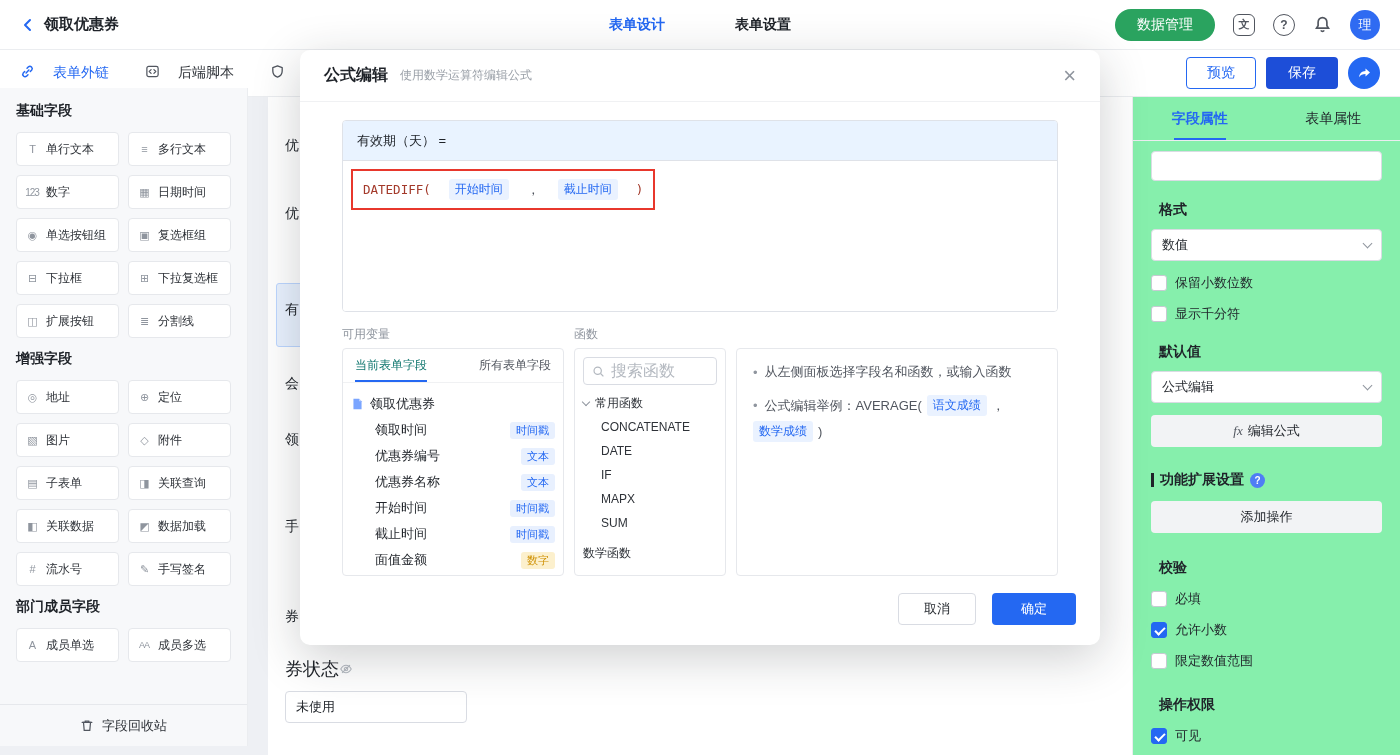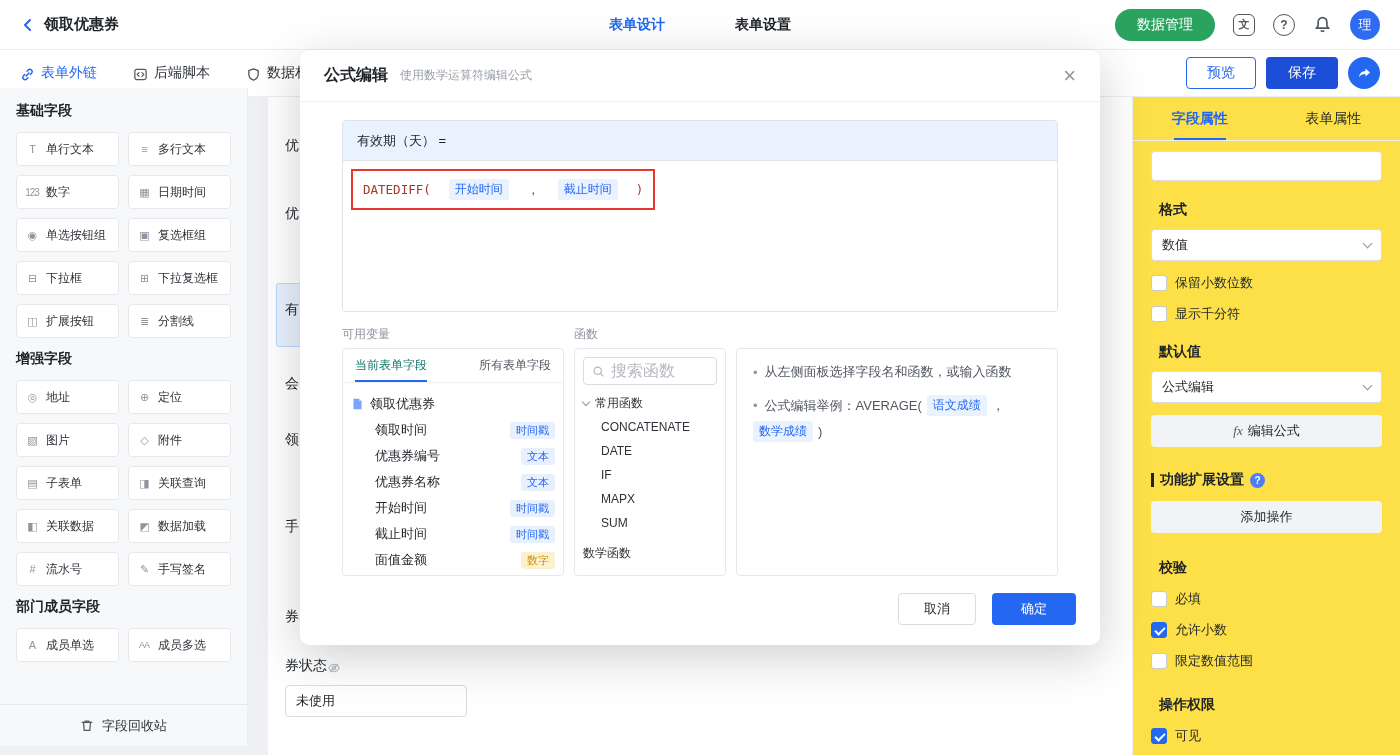--- a/index.html
+++ b/index.html
@@ -21,21 +21,21 @@
   .icon-box{width:22px;height:22px;border:1.6px solid #51565f;border-radius:6px;display:flex;
     align-items:center;justify-content:center;font-size:11px;color:#51565f;font-weight:700;cursor:pointer}
   .icon-circle{width:22px;height:22px;border:1.6px solid #51565f;border-radius:50%;display:flex;
     align-items:center;justify-content:center;font-size:12px;color:#51565f;font-weight:700;cursor:pointer}
   .avatar{width:30px;height:30px;border-radius:50%;background:#2f6bf2;color:#fff;display:flex;
     align-items:center;justify-content:center;font-size:13px;cursor:pointer}
 
   
   .subbar{position:absolute;top:50px;left:0;width:1400px;height:47px;background:#fff;
     border-bottom:1px solid #ebedf0;display:flex;align-items:center;padding:0 20px;z-index:1}
-  .sub-item{display:flex;align-items:flex-end;gap:6px;margin-right:36px;font-size:14px;color:#2e3238;cursor:pointer}
+  .sub-item{display:flex;align-items:flex-start;gap:18px;margin-right:36px;font-size:14px;color:#2e3238;cursor:pointer}
   .sub-item.active{color:#2468f2}
   .sub-right{margin-left:auto;display:flex;gap:10px}
   .btn-outline{height:32px;padding:0 20px;border:1px solid #2468f2;color:#2468f2;border-radius:4px;
     background:#fff;font-size:14px;display:flex;align-items:center;cursor:pointer}
   .btn-primary-dark{height:32px;padding:0 22px;background:#1d4ed8;color:#fff;border-radius:4px;
     font-size:14px;display:flex;align-items:center;cursor:pointer}
   .share-btn{width:32px;height:32px;border-radius:50%;background:#2468f2;display:flex;
     align-items:center;justify-content:center;cursor:pointer}
 
   
@@ -51,26 +51,26 @@
     background:#f7f8fa;cursor:pointer}
 
   
   .canvas{position:absolute;top:97px;left:248px;width:884px;height:658px;background:#eef0f4}
   .form-card{position:absolute;left:20px;top:0;width:864px;height:658px;background:#fff}
   .sel-strip{position:absolute;left:8px;top:186px;width:700px;height:64px;background:#e9f2ff;
     border:1px solid #bcd6ff;border-radius:3px}
   .clip-label{position:absolute;left:17px;font-size:14px;color:#1f2329;white-space:nowrap}
   .cl0{top:40px}.cl1{top:108px}.cl2{top:204px}.cl3{top:278px}.cl4{top:334px}.cl5{top:421px}.cl6{top:511px}
   .status-field{position:absolute;left:17px;top:560px}
-  .status-label{display:flex;align-items:flex-end;font-size:14px;color:#1f2329}
+  .status-label{display:flex;align-items:center;font-size:18px;color:#1f2329}
   .status-input{margin-top:10px;width:182px;height:32px;border:1px solid #d9dce3;border-radius:4px;
     background:#fff;display:flex;align-items:center;padding:0 10px;font-size:13px;cursor:text}
 
   
-  .right{position:absolute;top:97px;left:1132px;width:268px;height:658px;background:#fde047;
+  .right{position:absolute;top:97px;left:1132px;width:268px;height:658px;background:#86efac;
     border-left:1px solid #ebedf0;padding:0 18px;z-index:1;overflow:hidden}
   .rp-tabs{display:flex;justify-content:space-around;height:44px;align-items:stretch;
     border-bottom:1px solid #ebedf0;margin:0 -18px}
   .rp-tab{font-size:14px;color:#1f2329;position:relative;display:flex;align-items:center;cursor:pointer}
   .rp-tab.active{color:#2468f2;font-weight:600}
   .rp-tab.active::after{content:"";position:absolute;bottom:0;left:2px;right:2px;height:2px;background:#2468f2}
   .rp-input{height:30px;border:1px solid #d9dce3;border-radius:4px;margin-top:10px;background:#fff;cursor:text}
   .rp-label{font-size:14px;font-weight:700;margin:20px 8px 10px}
   .rp-select{height:32px;border:1px solid #d9dce3;border-radius:4px;display:flex;align-items:center;
     justify-content:space-between;padding:0 10px;font-size:13px;background:#fff;cursor:pointer}

